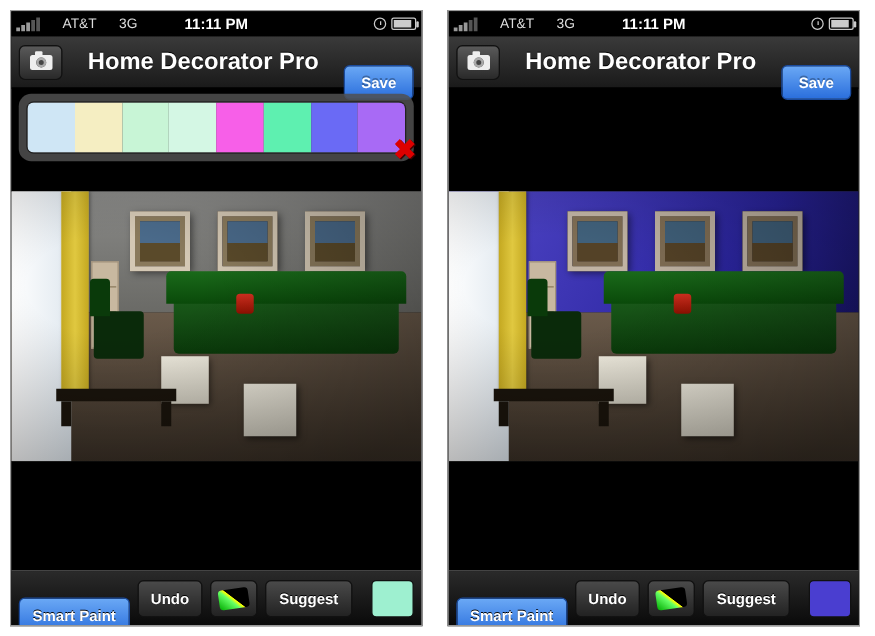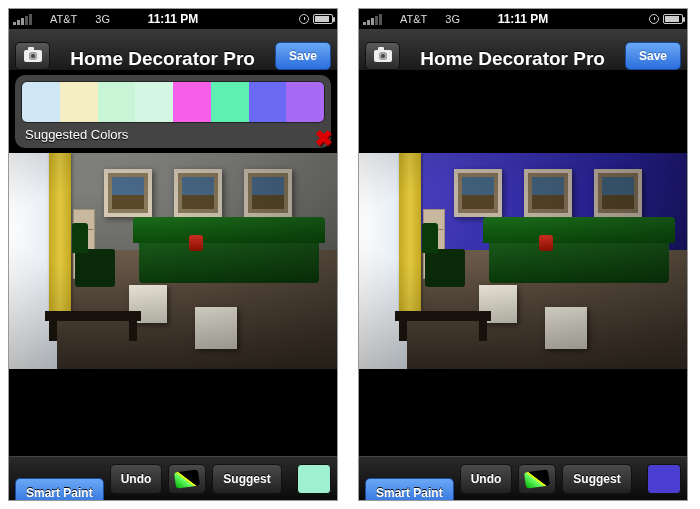--- a/index.html
+++ b/index.html
@@ -35,21 +35,21 @@
   .alarm-icon { width: 10px; height: 10px; border: 1.2px solid #ccc; border-radius: 50%; position: relative; }
   .alarm-icon::after { content: ""; position: absolute; top: 2px; left: 4px; width: 1px; height: 3px; background: #ccc; }
   .battery-icon { width: 20px; height: 10px; border: 1px solid #ccc; border-radius: 2px; position: relative; }
   .battery-icon::after { content: ""; position: absolute; right: -3px; top: 2px; width: 2px; height: 5px; background: #ccc; border-radius: 1px; }
   .battery-icon .fill { position: absolute; left: 1px; top: 1px; bottom: 1px; width: 14px; background: #ccc; }
 
   .nav-bar {
     height: 42px;
     background: linear-gradient(#3a3a3a, #1a1a1a);
     border-bottom: 1px solid #000;
-    display: flex; align-items: flex-end;
+    display: flex; align-items: center;
     padding: 0 6px; gap: 20px;
   }
   .cam-btn {
     width: 38px; height: 28px;
     background: linear-gradient(#5a5a5a, #2a2a2a);
     border: 1px solid #111; border-radius: 5px;
     display: flex; align-items: center; justify-content: center;
   }
   .cam-icon {
     width: 18px; height: 12px; background: #eee; border-radius: 2px;
@@ -264,21 +264,20 @@
     <div class="swatches">
       <div style="background:#cfe6f5"></div>
       <div style="background:#f5eec2"></div>
       <div style="background:#c8f5d6"></div>
       <div style="background:#d4f7e4"></div>
       <div style="background:#f75fe8"></div>
       <div style="background:#5ef0b0"></div>
       <div style="background:#6a6af5"></div>
       <div style="background:#a86af5"></div>
     </div>
-    <div class="panel-label">Suggested Colors</div>
     <div class="close-x">✖</div>
   </div>
 
   <div class="room">
     <div class="wall wall-grey"></div>
     <div class="floor"></div>
     <div class="left-window"></div>
     <div class="curtain"></div>
     <div class="shelf"></div>
     <div class="frame f1"></div>

